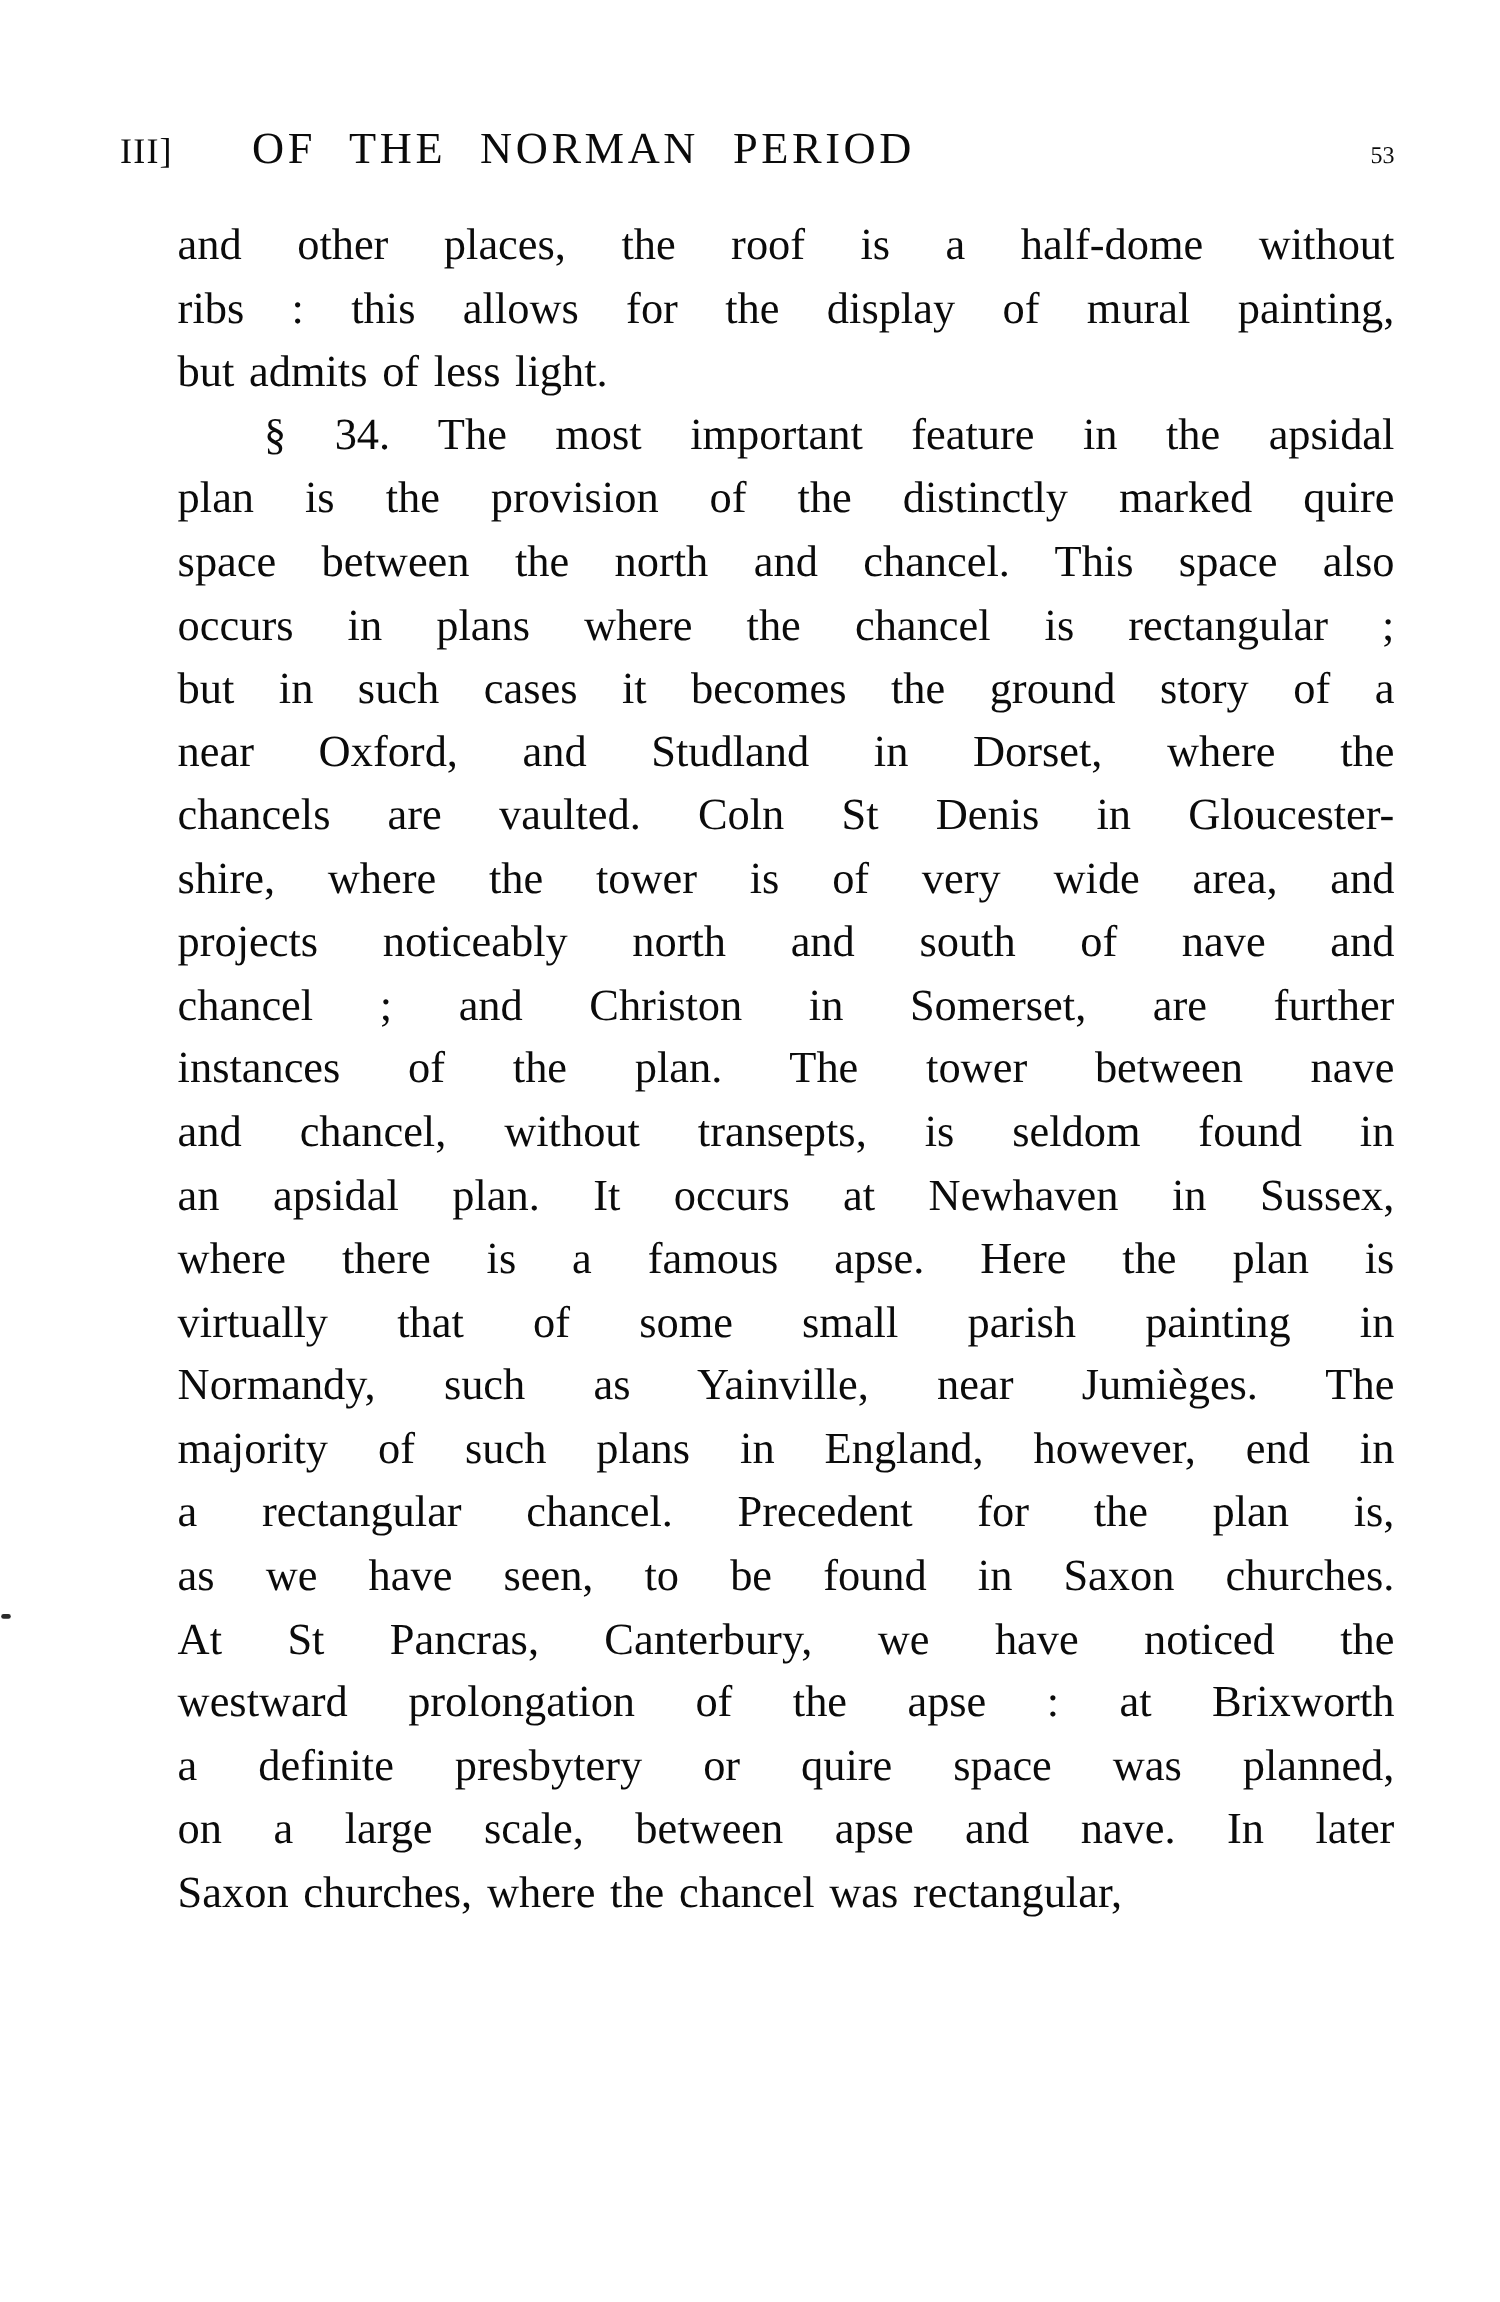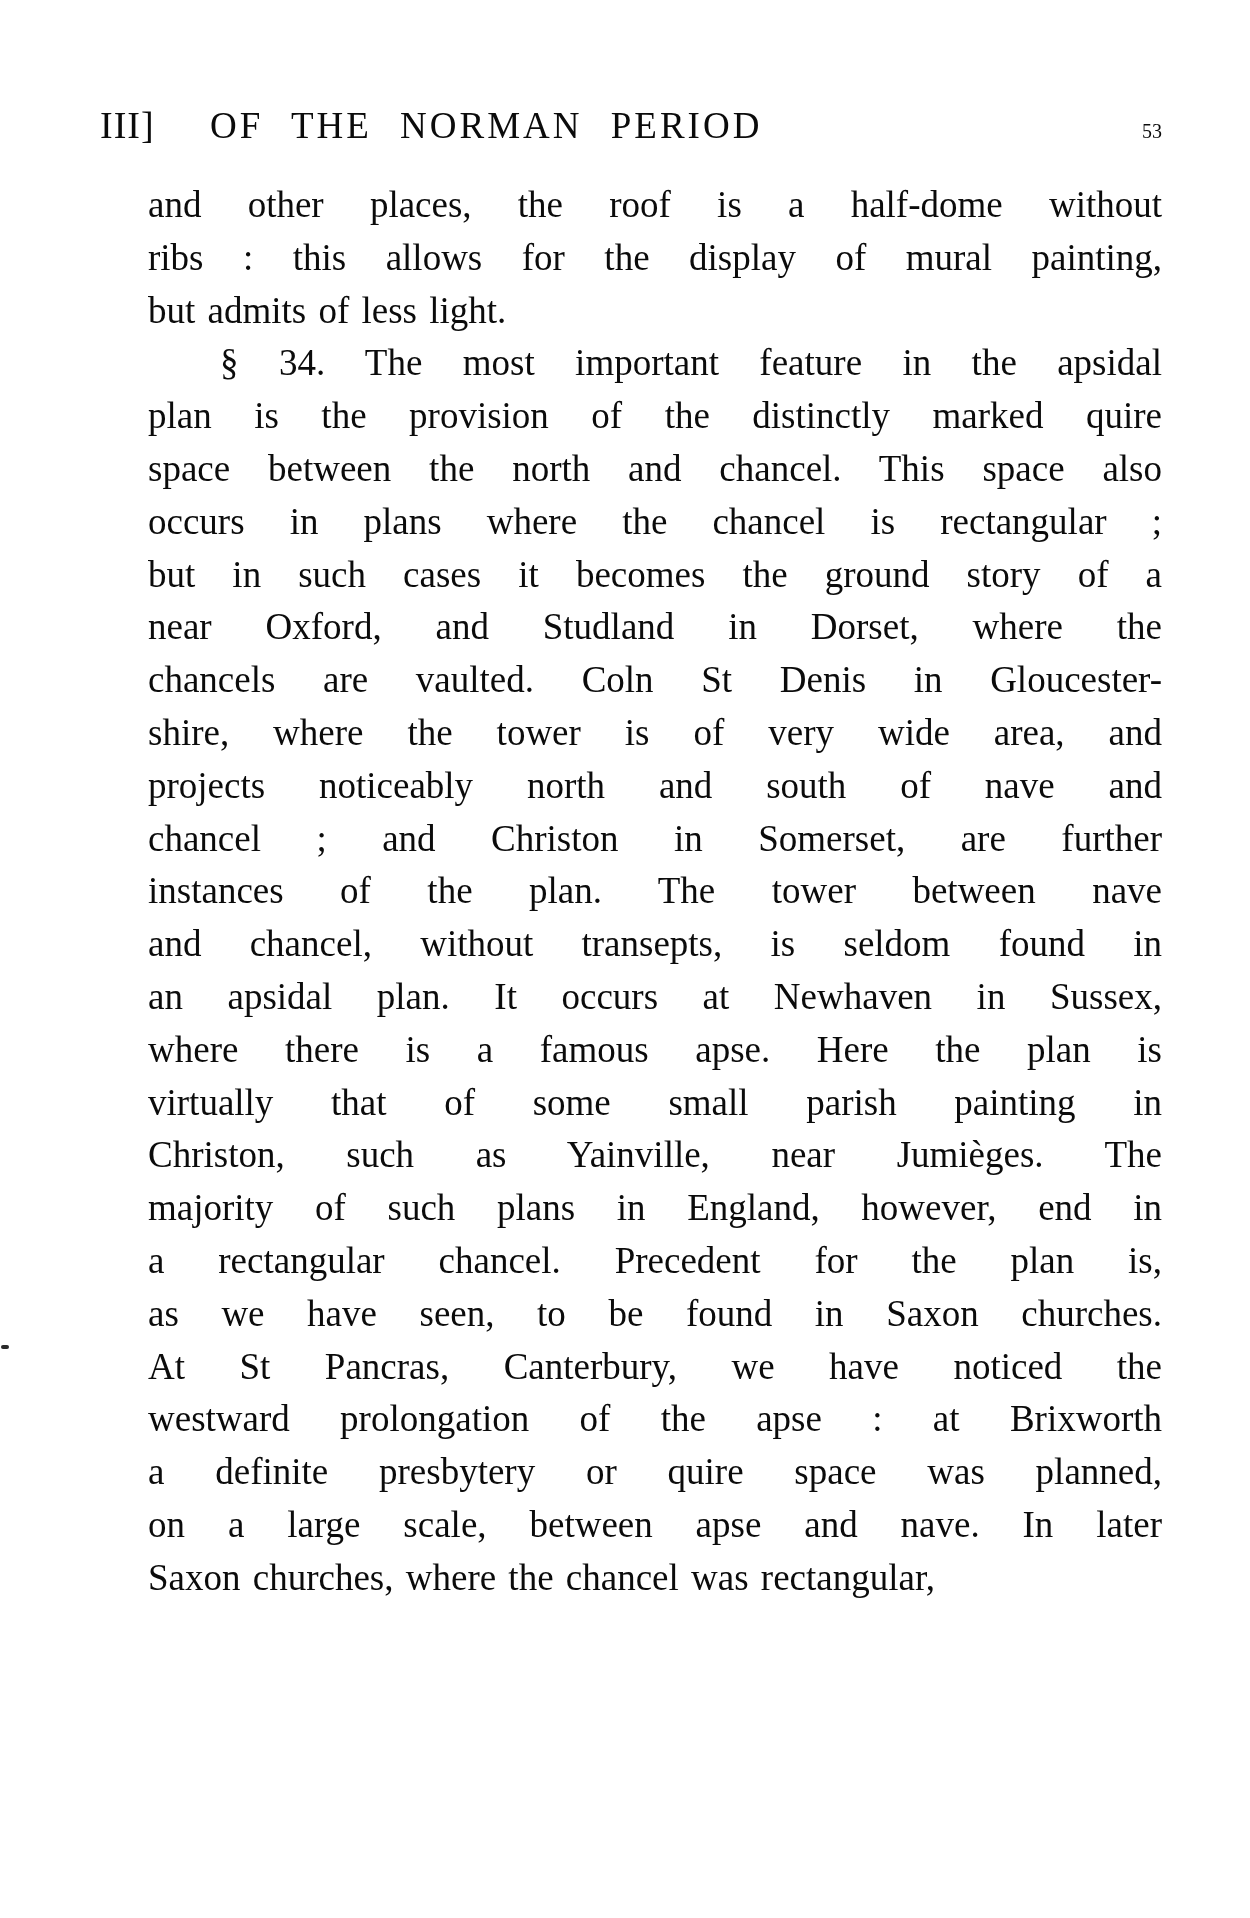--- a/index.html
+++ b/index.html
@@ -15,21 +15,21 @@
   }
   .header {
     position: absolute;
     top: 103px;
     left: 100px;
     right: 88px;
     display: flex;
     align-items: baseline;
   }
   .chapter-number {
-    font-size: 38px;
+    font-size: 30px;
     letter-spacing: 1px;
     min-width: 110px;
   }
   .running-title {
     flex: 1;
     font-size: 37px;
     letter-spacing: 3px;
     word-spacing: 16px;
     white-space: nowrap;
   }
@@ -91,21 +91,21 @@
       <div class="line j">near Oxford, and Studland in Dorset, where the</div>
       <div class="line j">chancels are vaulted. Coln St Denis in Gloucester-</div>
       <div class="line j">shire, where the tower is of very wide area, and</div>
       <div class="line j">projects noticeably north and south of nave and</div>
       <div class="line j">chancel ; and Christon in Somerset, are further</div>
       <div class="line j">instances of the plan. The tower between nave</div>
       <div class="line j">and chancel, without transepts, is seldom found in</div>
       <div class="line j">an apsidal plan. It occurs at Newhaven in Sussex,</div>
       <div class="line j">where there is a famous apse. Here the plan is</div>
       <div class="line j">virtually that of some small parish painting in</div>
-      <div class="line j">Christon, such as Yainville, near Jumièges. The</div>
+      <div class="line j">Normandy, such as Yainville, near Jumièges. The</div>
       <div class="line j">majority of such plans in England, however, end in</div>
       <div class="line j">a rectangular chancel. Precedent for the plan is,</div>
       <div class="line j">as we have seen, to be found in Saxon churches.</div>
       <div class="line j">At St Pancras, Canterbury, we have noticed the</div>
       <div class="line j">westward prolongation of the apse : at Brixworth</div>
       <div class="line j">a definite presbytery or quire space was planned,</div>
       <div class="line j">on a large scale, between apse and nave. In later</div>
       <div class="line">Saxon churches, where the chancel was rectangular,</div>
     </div>
 

